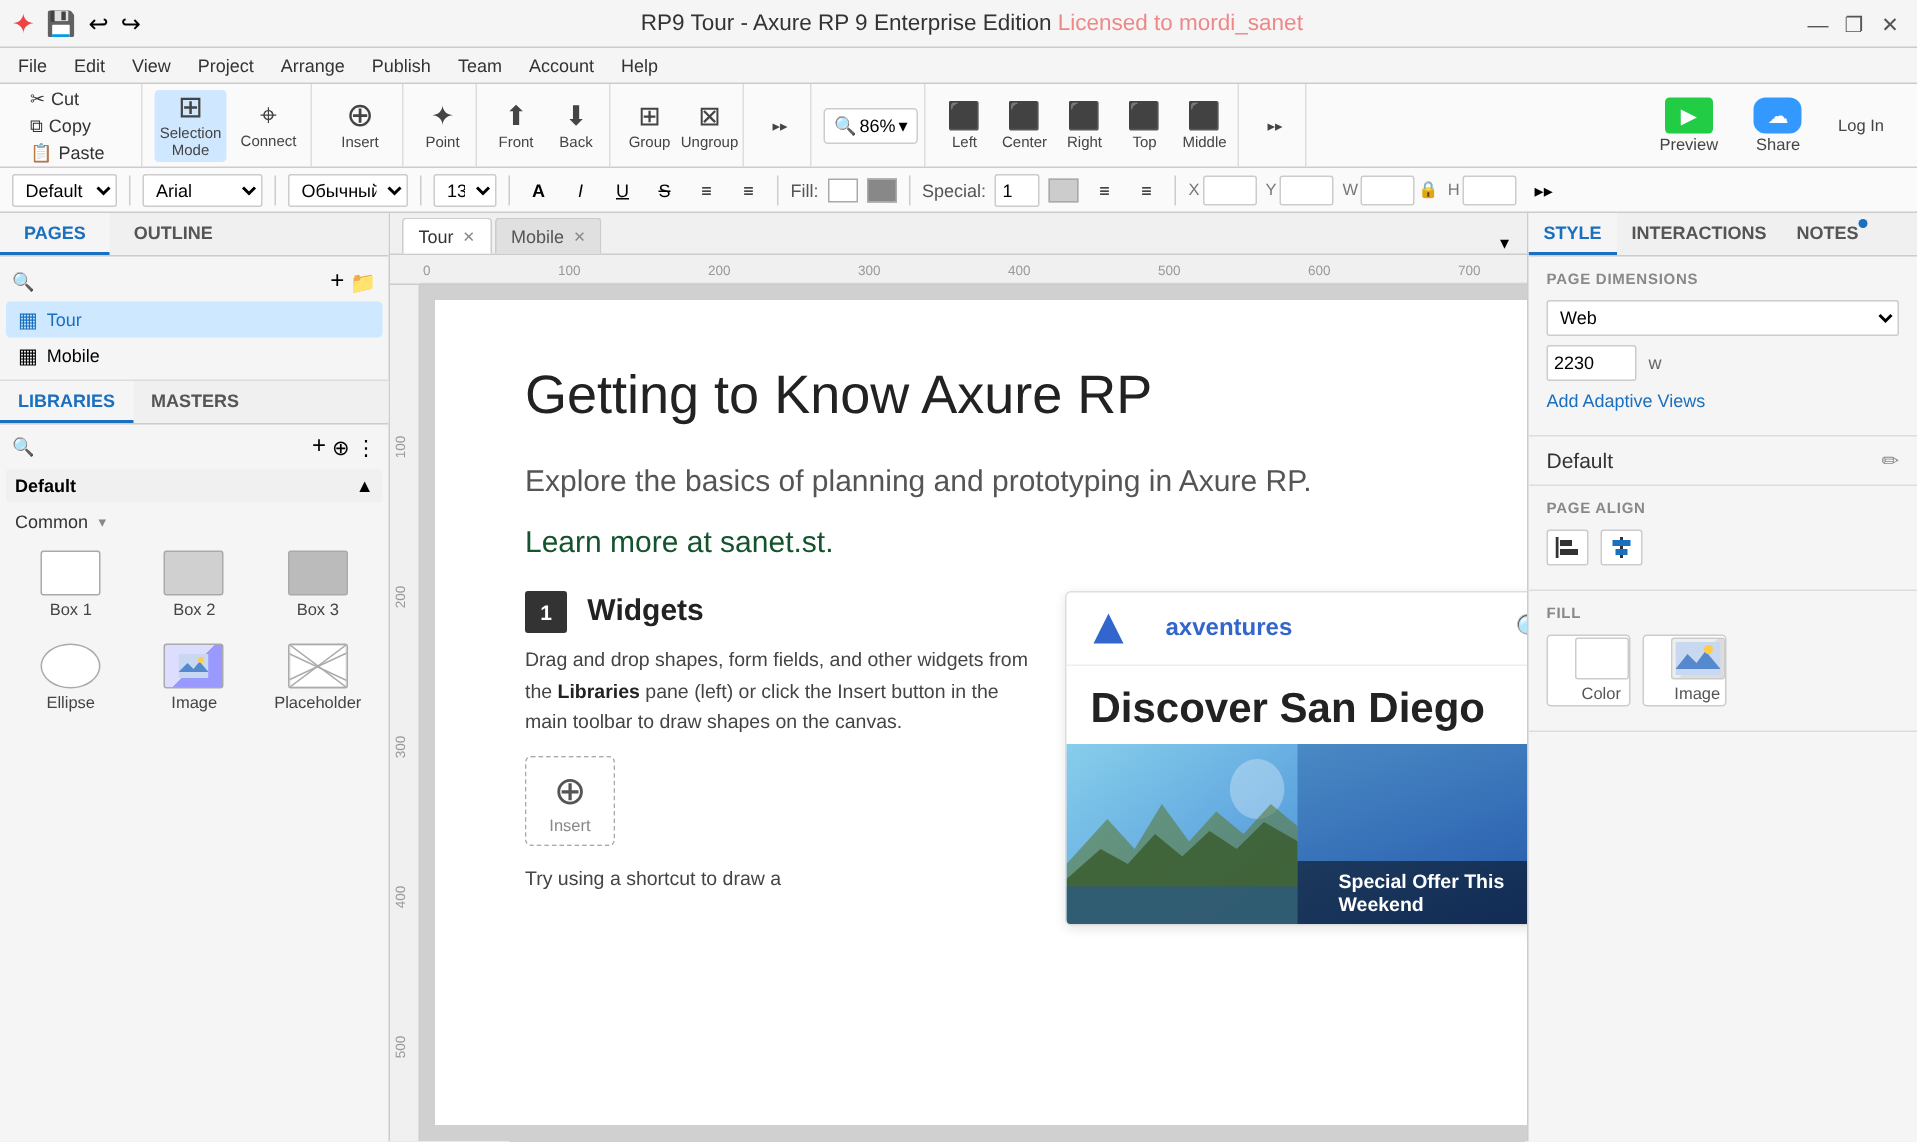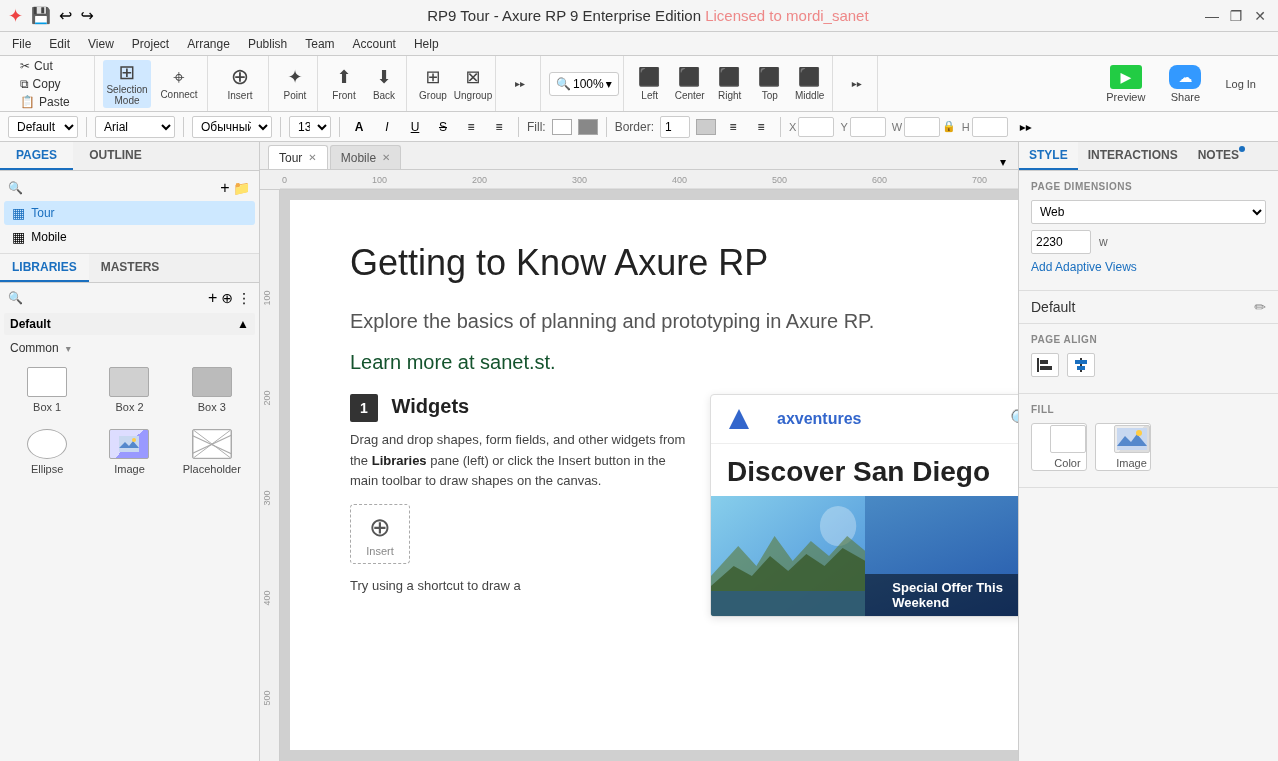--- a/index.html
+++ b/index.html
@@ -770,21 +770,21 @@
 
   <div class="toolbar-section" style="padding:0 2px;">
     <button class="tb-btn-small">
       <span>▸▸</span>
     </button>
   </div>
 
   <div class="toolbar-section">
     <div class="zoom-ctl">
       <span>🔍</span>
-      <span>100%</span>
+      <span>86%</span>
       <span>▾</span>
     </div>
   </div>
 
   <div class="toolbar-section">
     <button class="tb-btn-small">
       <span class="tb-icon">⬛</span>
       <span style="font-size:10px;">Left</span>
     </button>
     <button class="tb-btn-small">
@@ -869,21 +869,21 @@
   <button class="fmt-btn">≡</button>
 
   <div class="fmt-divider"></div>
 
   <span class="fmt-label">Fill:</span>
   <div style="width:20px;height:16px;border:1px solid #aaa;background:white;cursor:pointer;"></div>
   <div style="width:20px;height:16px;border:1px solid #aaa;background:#888;cursor:pointer;"></div>
 
   <div class="fmt-divider"></div>
 
-  <span class="fmt-label">Border:</span>
+  <span class="fmt-label">Special:</span>
   <input class="fmt-input" value="1" style="width: 30px;">
   <div style="width:20px;height:16px;border:1px solid #aaa;background:#ccc;cursor:pointer;"></div>
   <button class="fmt-btn">≡</button>
   <button class="fmt-btn">≡</button>
 
   <div class="fmt-divider"></div>
 
   <div class="pos-group">
     <span class="pos-label">X</span>
     <input class="pos-input" value="" style="">

